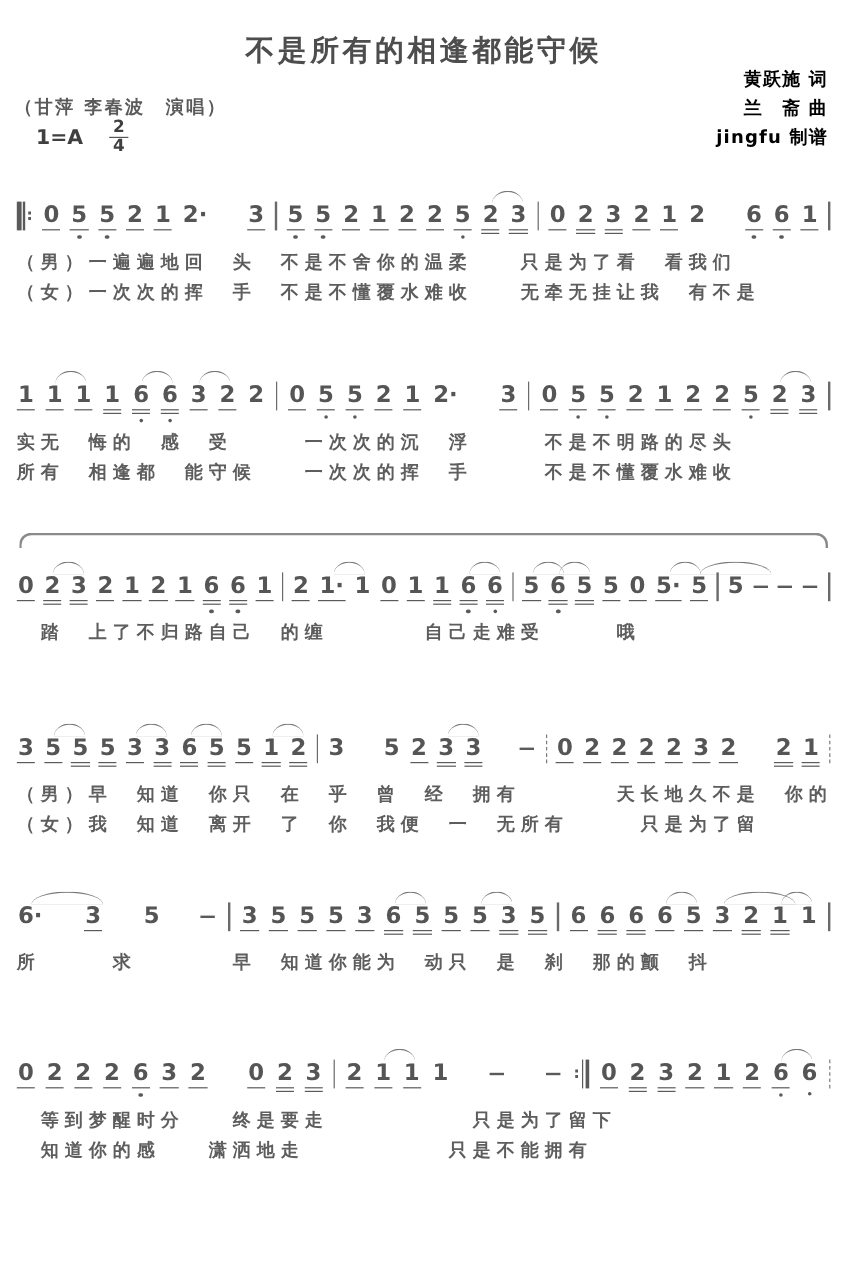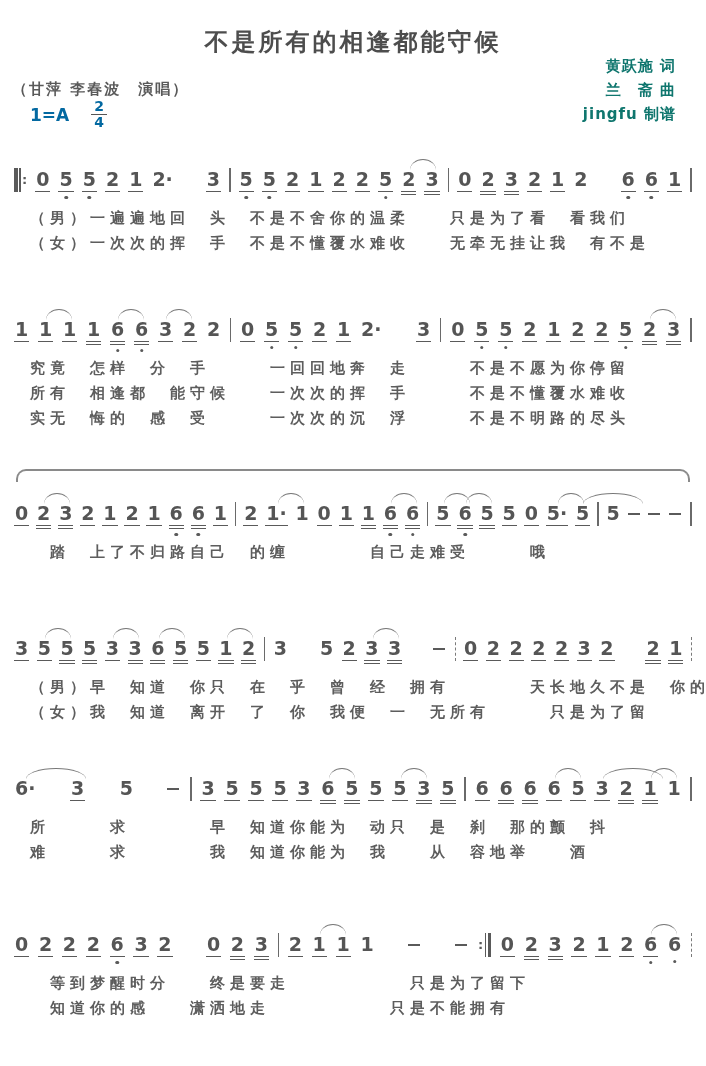--- a/index.html
+++ b/index.html
@@ -14,26 +14,26 @@
   .hdr{position:relative;height:138px;}
   .title{
     text-align:center;font-size:24px;font-weight:bold;letter-spacing:3px;
     color:#4d4d4d;padding-top:12px;
   }
   .subtitle{
     font-size:15px;font-weight:600;letter-spacing:2px;
     margin-top:22px;color:#5a5a5a;
   }
   .credits{
-    position:absolute;right:18px;top:40px;text-align:right;
-    font-size:15px;font-weight:600;line-height:24px;color:#0f766e;letter-spacing:1px;
+    position:absolute;right:4px;top:40px;text-align:right;
+    font-size:15px;font-weight:600;line-height:24px;color:#000000;letter-spacing:1px;
   }
   .keyrow{
     position:absolute;left:18px;top:86px;font-size:17px;font-weight:bold;
-    display:flex;align-items:center;color:#0369a1;
+    display:flex;align-items:center;color:#404040;
   }
   .meter{display:inline-flex;flex-direction:column;align-items:center;margin-left:22px;
     font-size:14px;line-height:13px;font-weight:bold;}
   .meter .num{border-bottom:1.5px solid #555;padding:0 3px 1px 3px;}
   .meter .den{padding-top:1px;}
 
   
   .system{margin:0 2px;}
   .sys1{margin-top:4px;} .sys2{margin-top:50px;} .sys3{margin-top:38px;}
   .sys4{margin-top:60px;} .sys5{margin-top:40px;} .sys6{margin-top:56px;}
@@ -66,21 +66,21 @@
   .dash::after{content:"";position:absolute;left:0;right:2px;top:9px;border-top:2.5px solid #5a5a5a;}
   .sp{width:16px;height:1px;}
 
   .bar{width:1.5px;background:#6a6a6a;height:24px;margin-top:-2px;}
   .bard{width:0;border-left:1.5px dashed #7a7a7a;height:24px;margin-top:-2px;}
   .brep{display:flex;align-items:center;height:24px;margin-top:-2px;}
   .brep .thick{width:3.5px;background:#5a5a5a;height:24px;}
   .brep .thin{width:1.5px;background:#5a5a5a;height:24px;margin:0 1.5px;}
   .brep .dots{font-size:13px;font-weight:bold;color:#5a5a5a;line-height:10px;}
 
-  .lyrics{margin-top:6px;margin-left:16px;}
+  .lyrics{margin-top:6px;}
   .lyric{
     font-size:15px;font-weight:600;letter-spacing:5px;line-height:25px;
     color:#5d5d5d;white-space:nowrap;
   }
 </style>
 </head>
 <body>
 
 <div class="page">
   <div class="hdr">
@@ -171,23 +171,22 @@
           <div class="note u1"><span class="g">2</span></div>
           <div class="note u1"><span class="g">1</span></div>
           <div class="note u1"><span class="g">2</span></div>
           <div class="note u1"><span class="g">2</span></div>
           <div class="note u1 lo"><span class="g">5</span></div>
           <div class="note u2 arc"><span class="g">2</span></div>
           <div class="note u2"><span class="g">3</span></div>
           <div class="bar"></div>
         </div>
         <div class="lyrics">
-          <div class="lyric">究竟　怎样　分　手　　　一回回地奔　走　　　不是不愿为你停留</div>
+          <div class="lyric">实无　悔的　感　受　　　一次次的沉　浮　　　不是不明路的尽头</div>
           <div class="lyric">所有　相逢都　能守候　　一次次的挥　手　　　不是不懂覆水难收</div>
-          <div class="lyric">实无　悔的　感　受　　　一次次的沉　浮　　　不是不明路的尽头</div>
         </div>
       </div>
       <div class="system sys3">
         <div class="overline"></div>
         <div class="notes">
           <div class="note u1"><span class="g">0</span></div>
           <div class="note u2 arc"><span class="g">2</span></div>
           <div class="note u2"><span class="g">3</span></div>
           <div class="note u1"><span class="g">2</span></div>
           <div class="note u1"><span class="g">1</span></div>
@@ -292,21 +291,20 @@
           <div class="note u1 arc"><span class="g">6</span></div>
           <div class="note u1"><span class="g">5</span></div>
           <div class="note u1 arcw"><span class="g">3</span></div>
           <div class="note u2"><span class="g">2</span></div>
           <div class="note u2 arc"><span class="g">1</span></div>
           <div class="note"><span class="g">1</span></div>
           <div class="bar"></div>
         </div>
         <div class="lyrics">
           <div class="lyric">所　　　求　　　　早　知道你能为　动只　是　刹　那的颤　抖</div>
-          <div class="lyric">难　　　求　　　　我　知道你能为　我　　从　容地举　　酒</div>
         </div>
       </div>
       <div class="system sys6">
         <div class="notes">
           <div class="note u1"><span class="g">0</span></div>
           <div class="note u1"><span class="g">2</span></div>
           <div class="note u1"><span class="g">2</span></div>
           <div class="note u1"><span class="g">2</span></div>
           <div class="note u1 lo"><span class="g">6</span></div>
           <div class="note u1"><span class="g">3</span></div>

